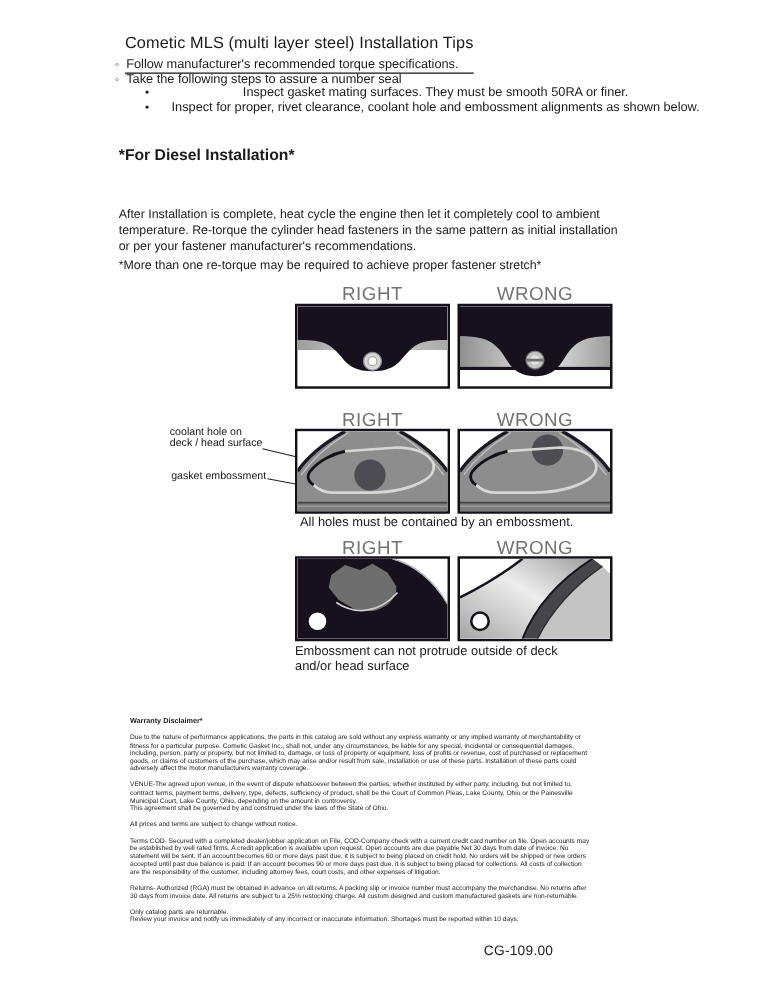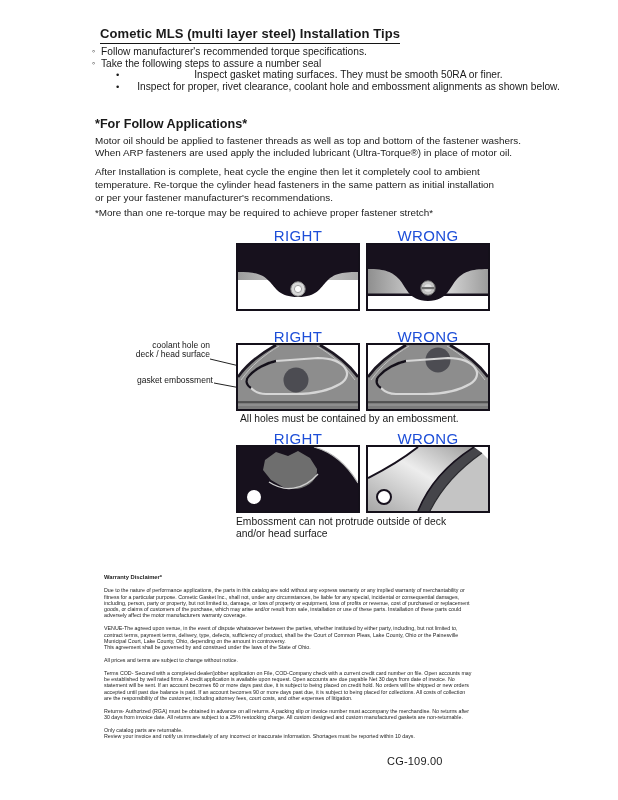--- a/index.html
+++ b/index.html
@@ -3,42 +3,42 @@
 <meta charset="utf-8">
 <style>
   html,body{margin:0;padding:0;background:#fff;}
   #page{
     position:relative;width:618px;height:800px;background:#ffffff;overflow:hidden;
     font-family:"Liberation Sans","DejaVu Sans",sans-serif;color:#1a1a1a;
   }
   .abs{position:absolute;}
   
   #main-title{
-    left:100px;top:26px;font-size:13px;font-weight:bold;letter-spacing:.1px;
-    border-bottom:1.6px solid #141414;padding-bottom:2px;white-space:nowrap;
+    left:100px;top:26px;font-size:13px;font-weight:normal;letter-spacing:.1px;
+    border-bottom:1.6px solid #141414;padding-bottom:17px;white-space:nowrap;
   }
   
   #tip-list{left:92px;top:46px;width:480px;font-size:10.2px;line-height:11.6px;}
   .bullet{position:relative;padding-left:9px;white-space:nowrap;}
   .bullet.lvl1::before{content:"◦";position:absolute;left:0;top:0;font-size:9px;}
   .bullet.lvl2{margin-left:24px;text-align:center;}
   .bullet.lvl2::before{content:"•";position:absolute;left:0;top:0;font-size:9.5px;}
   
   #diesel-heading{left:95px;top:117px;font-size:12.6px;font-weight:bold;}
   .bodypara{left:95px;width:450px;font-size:9.9px;line-height:12.2px;white-space:pre-line;}
   #diesel-para1{top:135px;}
   #diesel-para2{top:165px;line-height:13px;}
   #retorque-note{top:207px;}
   
-  .dg-label{width:124px;text-align:center;font-size:15px;letter-spacing:.4px;color:#1d4ed8;white-space:nowrap;}
+  .dg-label{width:124px;text-align:center;font-size:15px;letter-spacing:.4px;color:#737373;white-space:nowrap;}
   .dg-box{width:124px;height:68px;border:2px solid #14101a;box-sizing:border-box;background:#fff;}
   .dg-box svg{display:block;width:120px;height:64px;}
   .dg-caption{font-size:10.3px;line-height:11.6px;white-space:pre-line;}
   
-  .anno{font-size:8.5px;line-height:9.2px;text-align:right;white-space:pre-line;color:#161616;}
+  .anno{font-size:8.5px;line-height:9.2px;white-space:pre-line;color:#161616;}
   
   #disclaimer{left:104px;top:574px;width:430px;font-size:5.3px;line-height:6.3px;color:#222;}
   #disclaimer-title{font-size:5.8px;font-weight:bold;margin-bottom:7px;}
   .dpara{white-space:pre-line;margin-bottom:6.5px;}
   
   #doc-code{left:387px;top:755px;font-size:11px;color:#1b1b1b;letter-spacing:.2px;text-align:center;}
 </style>
 </head>
 <body>
 
@@ -46,23 +46,21 @@
 
   <div class="abs" id="main-title">Cometic MLS (multi layer steel) Installation Tips</div>
 
   <div class="abs" id="tip-list">
       <div class="bullet lvl1">Follow manufacturer's recommended torque specifications.</div>
       <div class="bullet lvl1">Take the following steps to assure a number seal</div>
       <div class="bullet lvl2">Inspect gasket mating surfaces.  They must be smooth 50RA or finer.</div>
       <div class="bullet lvl2">Inspect for proper, rivet clearance, coolant hole and embossment alignments as shown below.</div>
     </div>
 
-  <div class="abs" id="diesel-heading">*For Follow Applications*</div>
-  <div class="abs bodypara" id="diesel-para1">Motor oil should be applied to fastener threads as well as top and bottom of the fastener washers.
-When ARP fasteners are used apply the included lubricant (Ultra-Torque®) in place of motor oil.</div>
+  <div class="abs" id="diesel-heading">*For Diesel Installation*</div>
   <div class="abs bodypara" id="diesel-para2">After Installation is complete, heat cycle the engine then let it completely cool to ambient
 temperature. Re-torque the cylinder head fasteners in the same pattern as initial installation
 or per your fastener manufacturer's recommendations.</div>
   <div class="abs bodypara" id="retorque-note">*More than one re-torque may be required to achieve proper fastener stretch*</div>
 
   <div class="abs dg-label" style="left:236px;top:227px;">RIGHT</div>
   <div class="abs dg-label" style="left:366px;top:227px;">WRONG</div>
 
   <div class="abs dg-box" style="left:236px;top:243px;">
     <svg viewBox="0 0 120 64">

